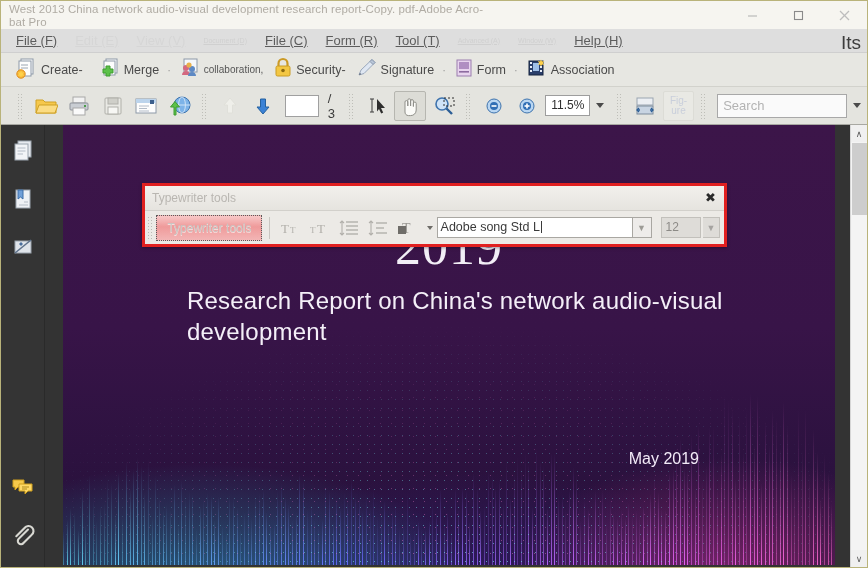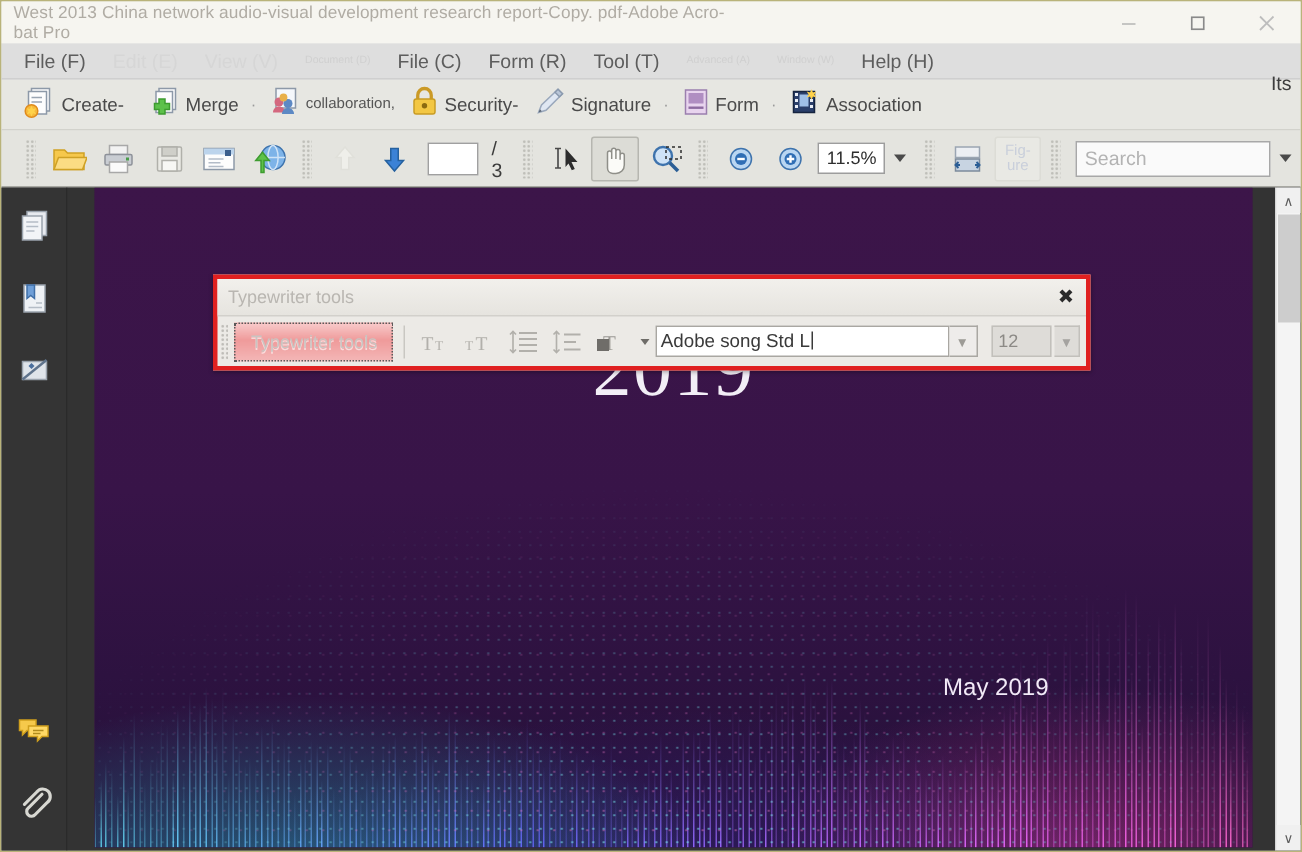--- a/index.html
+++ b/index.html
@@ -48,27 +48,27 @@
   .menubar {
     height:24px; flex:0 0 24px;
     background:#dedede;
     display:flex; align-items:center;
     border-bottom:1px solid #cfcfcf;
     position:relative;
     padding-left:6px;
   }
   .menu-item {
     padding:0 9px; font-size:13px; color:#5d5d5d;
-    line-height:24px; white-space:nowrap;
+    line-height:24px; white-space:nowrap;text-decoration:underline;
   }
   .menu-item.faded { color:#d6d6d6; }
   .menu-item.faded2 { color:#d0d0d0; font-size:7px; }
   .menubar .corner-text {
     position:absolute; right:6px; top:3px;
-    font-size:13px; color:#3d3d3d;margin-top:16px;
+    font-size:19px; color:#3d3d3d;
   }
 
   
   .toolbar1 {
     height:34px; flex:0 0 34px;
     background:#e7e7e2;
     display:flex; align-items:center;
     padding-left:10px;
     border-bottom:1px solid #d2d2cc;
   }
@@ -797,20 +797,21 @@
             <div class="bar" style="left: 749.8px; height: 135px; background: linear-gradient(rgba(241, 126, 210, 0) 0%, rgba(244, 113, 209, 0.41) 55%, rgba(247, 100, 208, 0.86) 100%);"></div>
             <div class="bar" style="left: 753.5px; height: 113px; background: linear-gradient(rgba(241, 126, 208, 0) 0%, rgba(244, 113, 207, 0.44) 55%, rgba(247, 100, 205, 0.92) 100%);"></div>
             <div class="bar" style="left: 757.2px; height: 66px; background: linear-gradient(rgba(241, 126, 206, 0) 0%, rgba(244, 113, 205, 0.49) 55%, rgb(247, 100, 203) 100%);"></div>
             <div class="bar" style="left: 760.9px; height: 111px; background: linear-gradient(rgba(241, 126, 206, 0) 0%, rgba(244, 113, 205, 0.25) 55%, rgba(247, 100, 203, 0.53) 100%);"></div>
             <div class="bar" style="left: 764.6px; height: 93px; background: linear-gradient(rgba(241, 126, 205, 0) 0%, rgba(244, 113, 202, 0.35) 55%, rgba(247, 100, 200, 0.73) 100%);"></div>
             <div class="bar" style="left: 768.3px; height: 61px; background: linear-gradient(rgba(241, 126, 205, 0) 0%, rgba(244, 113, 202, 0.33) 55%, rgba(247, 100, 200, 0.69) 100%);"></div>
           </div>
         <div class="dots"></div>
 
         <div class="doc-year">2019</div>
+        <div class="doc-title">Research Report on China's network audio-visual development</div>
         <div class="doc-date">May 2019</div>
       </div>
     </div>
 
     <div class="vscroll">
       <div class="vs-arrow">∧</div>
       <div class="vs-thumb"></div>
       <div class="vs-arrow vs-bottom">∨</div>
     </div>
   </div>

